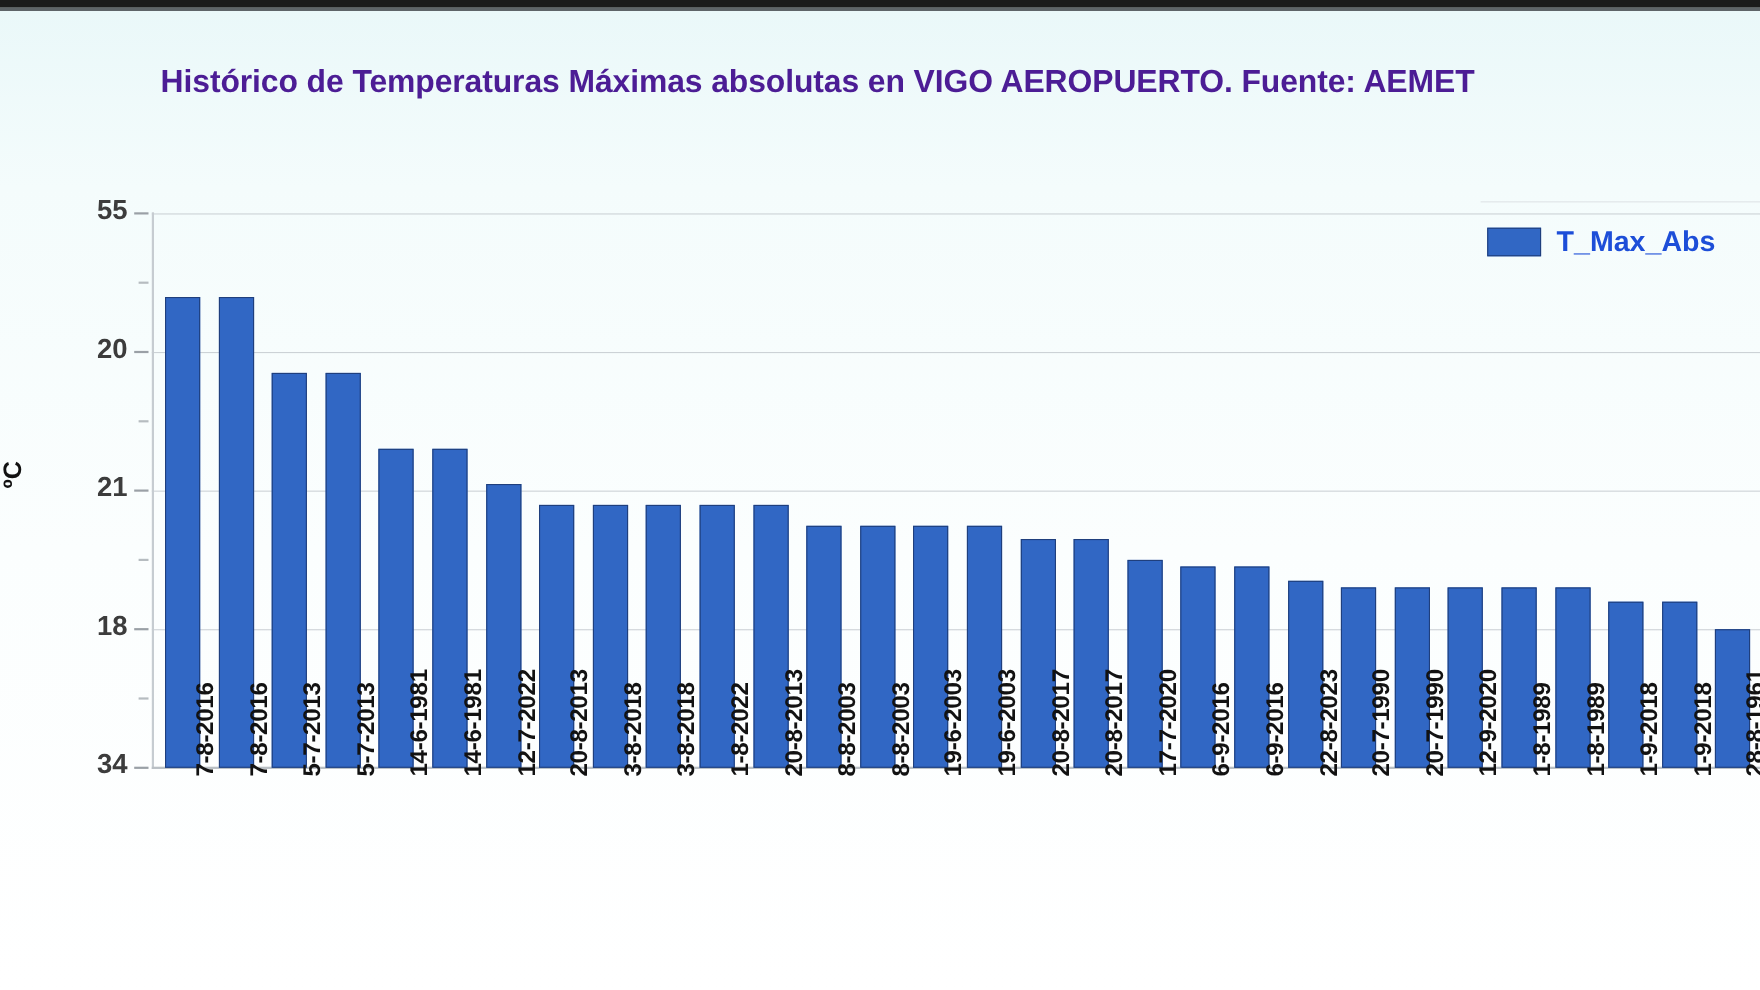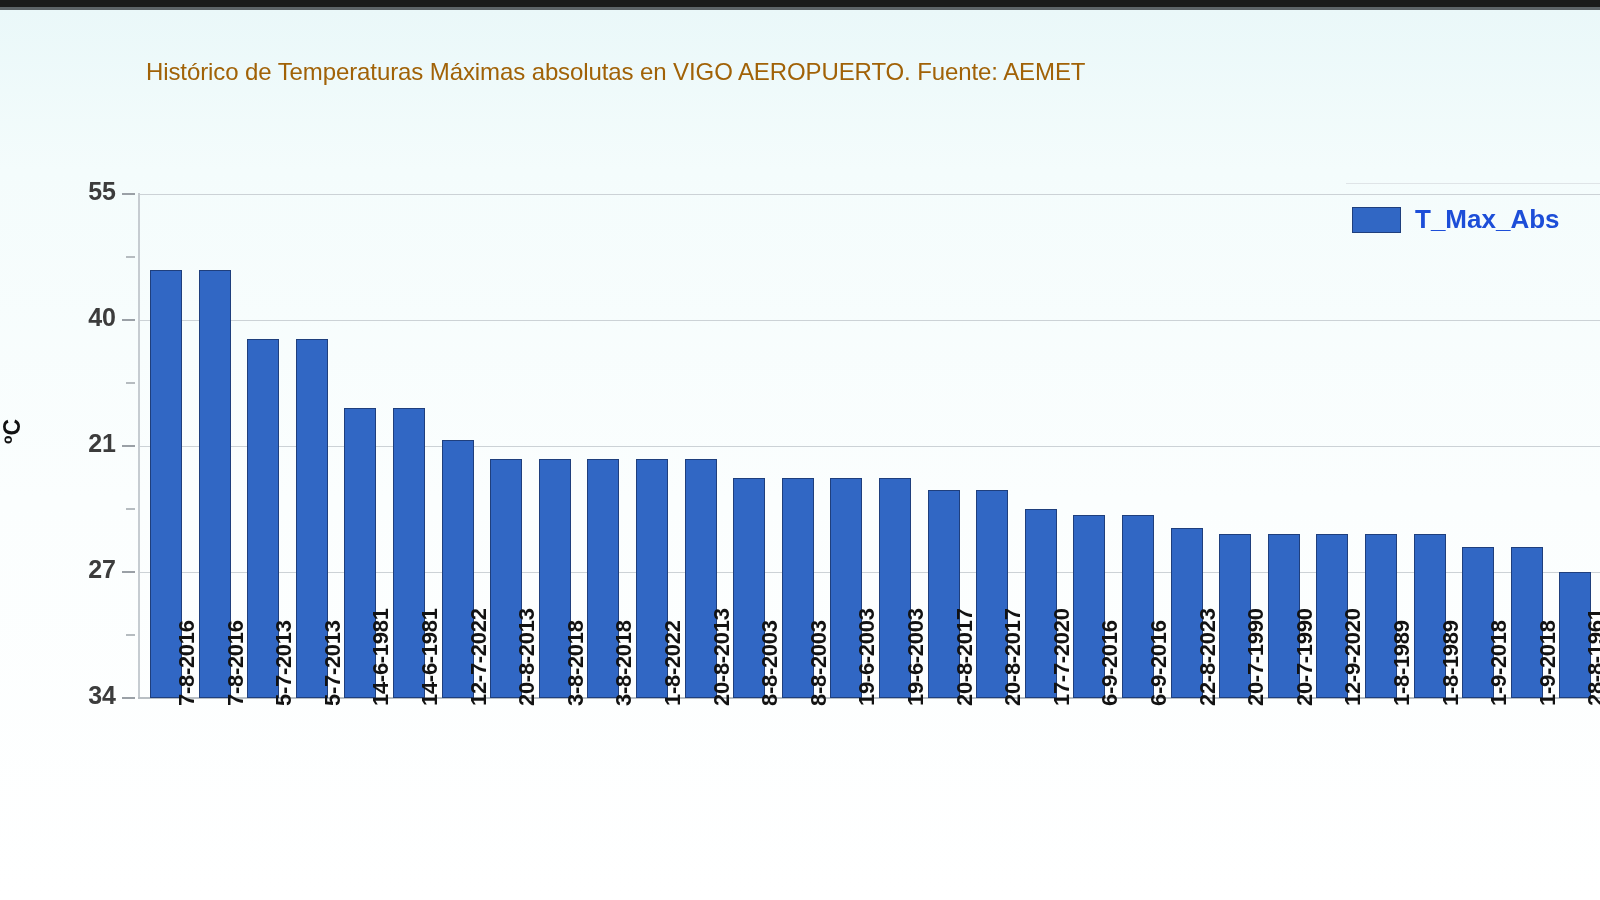--- a/index.html
+++ b/index.html
@@ -46,24 +46,24 @@
     height: 890px;
     background: linear-gradient(180deg, #eaf8f9 0%, #f4fcfc 18%, #fbfefe 55%, #ffffff 100%);
   }
 
   
   .chart-title {
     position: absolute;
     left: 146px;
     top: 56px;
     width: 1360px;
-    font-size: 24px;
-    font-weight: normal;
+    font-size: 29px;
+    font-weight: bold;
     line-height: 1.32;
-    color: #a16207;
+    color: #4c1d95;
     letter-spacing: -0.1px;
   }
 
   
   .plot-wrap {
     position: absolute;
     left: 0; top: 0;
     width: 1600px;
     height: 900px;
   }
@@ -234,23 +234,23 @@
   <div class="page-bg"></div>
 
   <div class="chart-title">Histórico de Temperaturas Máximas absolutas en VIGO AEROPUERTO. Fuente: AEMET</div>
 
   <div class="plot-wrap">
 
     <div class="y-axis-label">ºC</div>
 
     <div class="y-ticks" id="y-ticks">
         <div class="y-tick-label" style="top: 681px; text-align: right;">34</div>
-        <div class="y-tick-label" style="top: 555px;">27</div>
+        <div class="y-tick-label" style="top: 555px;">18</div>
         <div class="y-tick-label" style="top: 429px;">21</div>
-        <div class="y-tick-label" style="top: 303px;">40</div>
+        <div class="y-tick-label" style="top: 303px;">20</div>
         <div class="y-tick-label" style="top: 177px;">55</div>
       </div>
     <div id="grid-layer">
         <div class="gridline major" style="top: 698px;"></div>
         <div class="tick-mark" style="top: 697px;"></div>
         <div class="gridline major" style="top: 572px;"></div>
         <div class="tick-mark" style="top: 571px;"></div>
         <div class="gridline major" style="top: 446px;"></div>
         <div class="tick-mark" style="top: 445px;"></div>
         <div class="gridline major" style="top: 320px;"></div>

